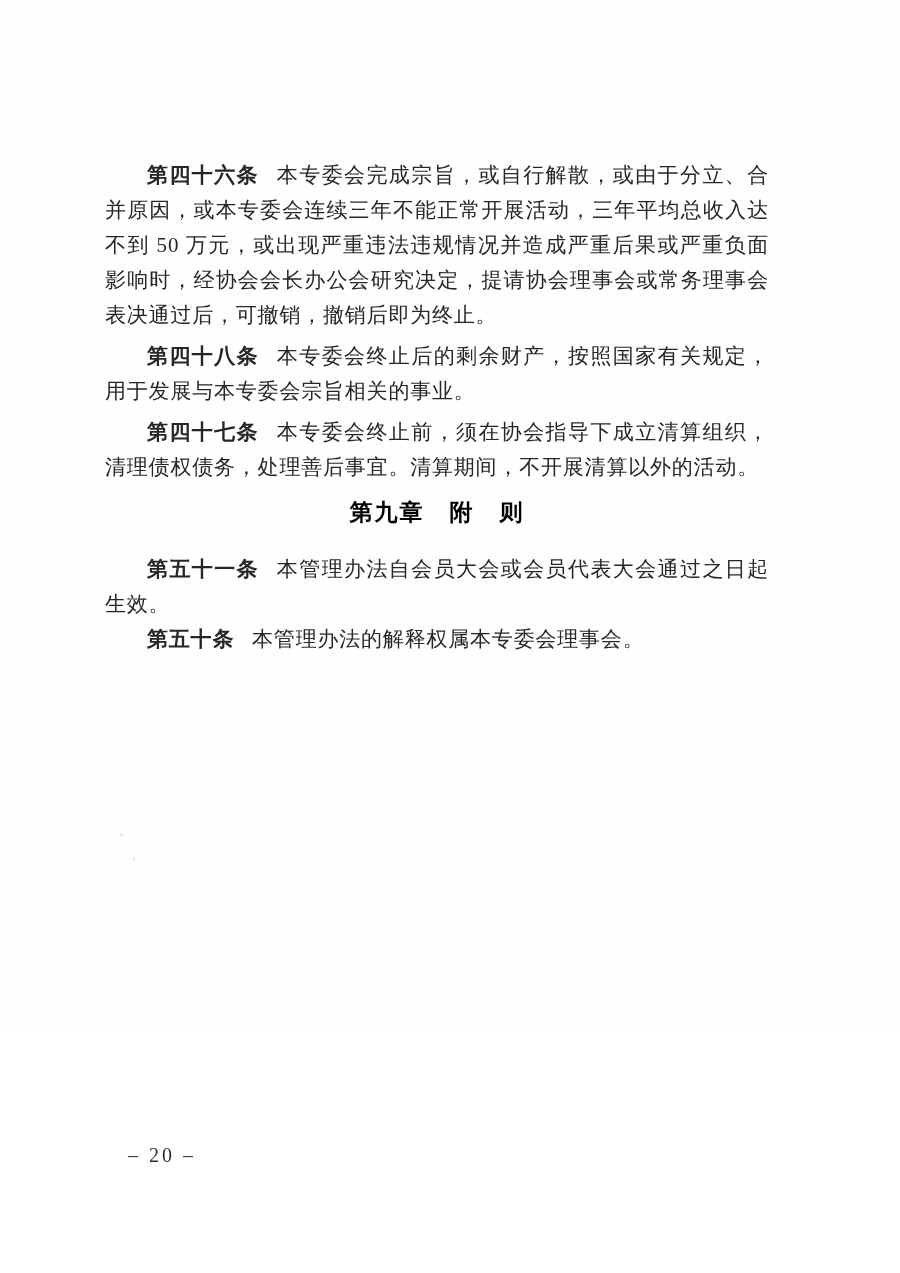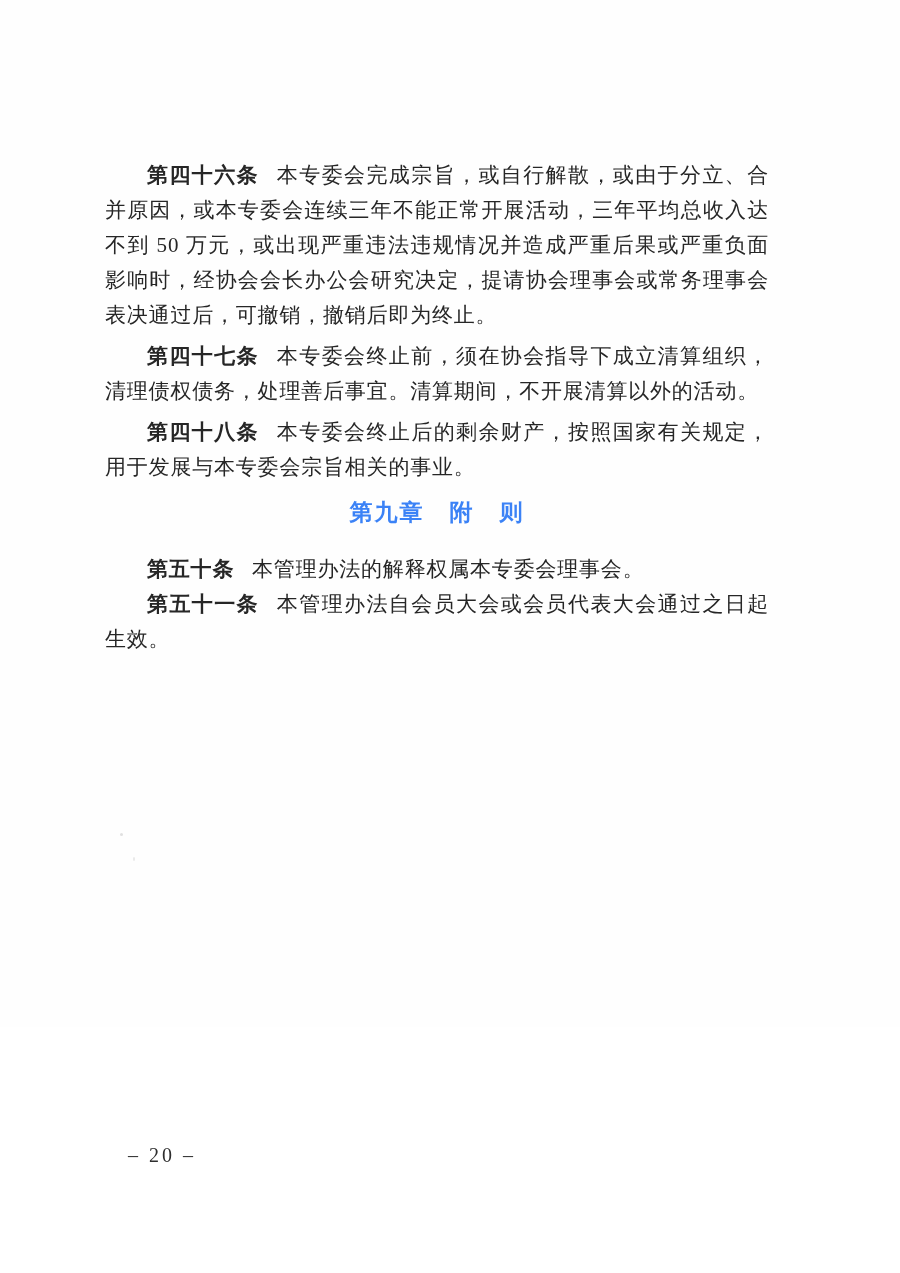--- a/index.html
+++ b/index.html
@@ -45,21 +45,21 @@
     margin-right: 0.85em;
   }
   h2.chapter-heading {
     margin: 10px 0 22px 0;
     font-family: "Liberation Sans", sans-serif;
     font-weight: bold;
     font-size: 23px;
     line-height: 35px;
     text-align: center;
     letter-spacing: 2px;
-    color: #3b82f6;
+    color: #000000;
   }
   .page-number {
     position: absolute;
     left: 128px;
     top: 1144px;
     font-size: 20px;
     letter-spacing: 3px;
     color: #2e2e2e;
     font-family: "Liberation Serif", serif;
     text-align: center;
@@ -75,32 +75,32 @@
 </head>
 <body>
 
 <div class="page">
 
   <div class="content">
 
     <section class="sec-termination">
       <p class="article"><span class="article-label">第四十六条</span><span>本专委会完成宗旨，或自行解散，或由于分立、合并原因，或本专委会连续三年不能正常开展活动，三年平均总收入达不到 50 万元，或出现严重违法违规情况并造成严重后果或严重负面影响时，经协会会长办公会研究决定，提请协会理事会或常务理事会表决通过后，可撤销，撤销后即为终止。</span></p>
 
+      <p class="article"><span class="article-label">第四十八条</span><span>本专委会终止后的剩余财产，按照国家有关规定，用于发展与本专委会宗旨相关的事业。</span></p>
+
       <p class="article"><span class="article-label">第四十七条</span><span>本专委会终止前，须在协会指导下成立清算组织，清理债权债务，处理善后事宜。清算期间，不开展清算以外的活动。</span></p>
-
-      <p class="article"><span class="article-label">第四十八条</span><span>本专委会终止后的剩余财产，按照国家有关规定，用于发展与本专委会宗旨相关的事业。</span></p>
     </section>
 
     <h2 class="chapter-heading">第九章　附　则</h2>
 
     <section class="sec-supplementary">
 
+      <p class="article"><span class="article-label">第五十一条</span><span>本管理办法自会员大会或会员代表大会通过之日起生效。</span></p>
+
       <p class="article"><span class="article-label">第五十条</span><span>本管理办法的解释权属本专委会理事会。</span></p>
-
-      <p class="article"><span class="article-label">第五十一条</span><span>本管理办法自会员大会或会员代表大会通过之日起生效。</span></p>
     </section>
 
   </div>
 
   <div class="page-number">– 20 –</div>
 
   <div class="scan-speck speck-a"></div>
   <div class="scan-speck speck-b"></div>
 
 </div>

